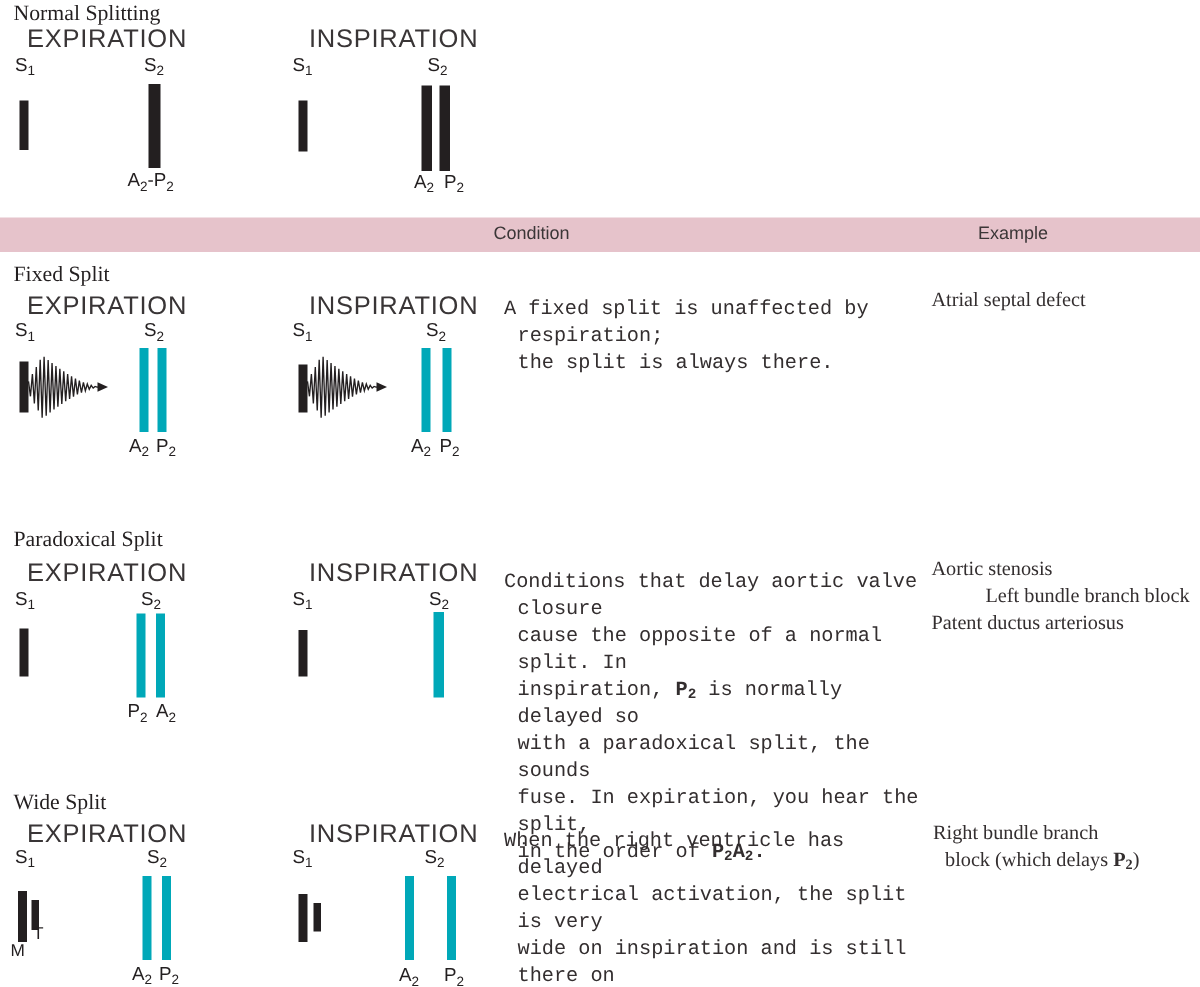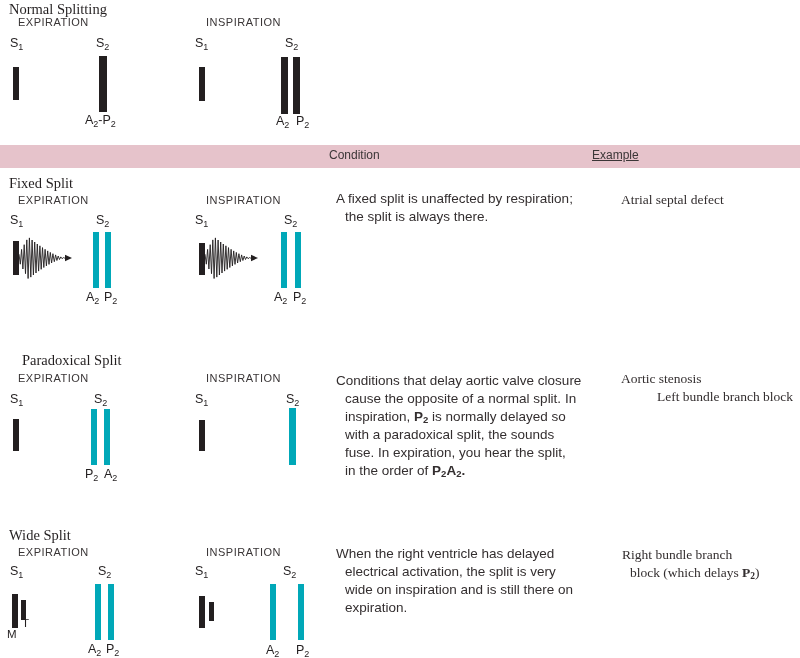--- a/index.html
+++ b/index.html
@@ -3,31 +3,31 @@
 <meta charset="utf-8">
 <style>
   :root{
     --teal:#00a8b8; --ink:#231f20; --band-pink:#e6c3cb; --text:#332e2f;
   }
   html,body{margin:0;padding:0;background:#fff;}
   .canvas{position:relative;width:800px;height:658px;background:#fff;overflow:hidden;
           font-family:"Liberation Sans",sans-serif;color:var(--ink);}
   .row-title{position:absolute;font-family:"Liberation Serif",serif;font-weight:normal;
              font-size:14.5px;color:var(--ink);white-space:nowrap;}
-  .phase-label{position:absolute;font-size:11px;letter-spacing:0.5px;color:#393536;white-space:nowrap;}
+  .phase-label{position:absolute;font-size:17px;letter-spacing:0.5px;color:#393536;white-space:nowrap;}
   .slabel{position:absolute;font-size:12.5px;color:var(--ink);white-space:nowrap;}
   .slabel sub, .blabel sub{font-size:9px;line-height:0;position:relative;top:0.28em;vertical-align:baseline;}
   .blabel{position:absolute;font-size:12.5px;color:var(--ink);white-space:nowrap;text-align:center;}
   .mtlabel{position:absolute;font-size:11.5px;color:var(--ink);}
   .bar{position:absolute;background:var(--ink);}
   .bar.teal{background:var(--teal);}
   .band{position:absolute;left:0;top:145px;width:800px;height:23px;background:var(--band-pink);}
   .band-header{position:absolute;top:148px;font-size:12px;color:#3b3637;white-space:nowrap;}
-  .cond{position:absolute;width:272px;font-family:Liberation Sans, sans-serif;font-size:13.5px;
-        line-height:18px;color:var(--text);text-indent:-9px;padding-left:9px;}
+  .cond{position:absolute;width:272px;font-family:Liberation Mono, monospace;font-size:13.5px;
+        line-height:18px;color:var(--text);text-indent:-9px;padding-left:9px;margin-top:8px;}
   .cond sub,.ex sub{font-size:9.5px;line-height:0;position:relative;top:0.25em;vertical-align:baseline;}
   .ex{position:absolute;font-family:"Liberation Serif",serif;font-size:13.5px;line-height:18px;
       color:var(--text);white-space:nowrap;}
   .ex.hang{white-space:normal;width:176px;text-indent:-8px;padding-left:8px;}
   svg.murmur{position:absolute;overflow:visible;}
 </style>
 </head>
 <body>
 
 <div class="canvas">
@@ -46,21 +46,21 @@
   <div class="bar" style="left:199px;top:67px;width:6px;height:34px;"></div>
   <div class="bar" style="left:281px;top:57px;width:7px;height:57px;"></div>
   <div class="bar" style="left:293px;top:57px;width:7px;height:57px;"></div>
 
   <div class="blabel" style="left:85px;top:113px;">A<sub>2</sub>-P<sub>2</sub></div>
   <div class="blabel" style="left:276px;top:114px;">A<sub>2</sub></div>
   <div class="blabel" style="left:296px;top:114px;">P<sub>2</sub></div>
 
   <div class="band"></div>
   <div class="band-header" style="left:329px;">Condition</div>
-  <div class="band-header" style="left:592px;text-decoration:underline;">Example</div>
+  <div class="band-header" style="left:652px;">Example</div>
 
   <div class="row-title" style="left:9px;top:175px;">Fixed Split</div>
   <div class="phase-label" style="left:18px;top:194px;">EXPIRATION</div>
   <div class="phase-label" style="left:206px;top:194px;">INSPIRATION</div>
 
   <div class="slabel" style="left:10px;top:213px;">S<sub>1</sub></div>
   <div class="slabel" style="left:96px;top:213px;">S<sub>2</sub></div>
   <div class="slabel" style="left:195px;top:213px;">S<sub>1</sub></div>
   <div class="slabel" style="left:284px;top:213px;">S<sub>2</sub></div>
 
@@ -80,41 +80,42 @@
       <polygon points="46,20.8 53,24 46,27.2" fill="var(--ink)"></polygon>
     </svg>
   <div class="bar teal" style="left:281px;top:232px;width:6px;height:56px;"></div>
   <div class="bar teal" style="left:295px;top:232px;width:6px;height:56px;"></div>
   <div class="blabel" style="left:274px;top:290px;">A<sub>2</sub></div>
   <div class="blabel" style="left:293px;top:290px;">P<sub>2</sub></div>
 
   <div class="cond" style="left:336px;top:190px;">A fixed split is unaffected by respiration;<br>the split is always there.</div>
   <div class="ex" style="left:621px;top:191px;">Atrial septal defect</div>
 
-  <div class="row-title" style="left:22px;top:352px;">Paradoxical Split</div>
+  <div class="row-title" style="left:9px;top:352px;">Paradoxical Split</div>
   <div class="phase-label" style="left:18px;top:372px;">EXPIRATION</div>
   <div class="phase-label" style="left:206px;top:372px;">INSPIRATION</div>
 
   <div class="slabel" style="left:10px;top:392px;">S<sub>1</sub></div>
   <div class="slabel" style="left:94px;top:392px;">S<sub>2</sub></div>
   <div class="slabel" style="left:195px;top:392px;">S<sub>1</sub></div>
   <div class="slabel" style="left:286px;top:392px;">S<sub>2</sub></div>
 
   <div class="bar" style="left:13px;top:419px;width:6px;height:32px;"></div>
   <div class="bar teal" style="left:91px;top:409px;width:6px;height:56px;"></div>
   <div class="bar teal" style="left:104px;top:409px;width:6px;height:56px;"></div>
   <div class="blabel" style="left:85px;top:467px;">P<sub>2</sub></div>
   <div class="blabel" style="left:104px;top:467px;">A<sub>2</sub></div>
 
   <div class="bar" style="left:199px;top:420px;width:6px;height:31px;"></div>
   <div class="bar teal" style="left:289px;top:408px;width:7px;height:57px;"></div>
 
   <div class="cond" style="left:336px;top:372px;">Conditions that delay aortic valve closure<br>cause the opposite of a normal split. In<br>inspiration, <b>P<sub>2</sub></b> is normally delayed so<br>with a paradoxical split, the sounds<br>fuse. In expiration, you hear the split,<br>in the order of <b>P<sub>2</sub>A<sub>2</sub>.</b></div>
   <div class="ex" style="left:621px;top:370px;">Aortic stenosis</div>
   <div class="ex" style="left:657px;top:388px;">Left bundle branch block</div>
+  <div class="ex" style="left:621px;top:406px;">Patent ductus arteriosus</div>
 
   <div class="row-title" style="left:9px;top:527px;">Wide Split</div>
   <div class="phase-label" style="left:18px;top:546px;">EXPIRATION</div>
   <div class="phase-label" style="left:206px;top:546px;">INSPIRATION</div>
 
   <div class="slabel" style="left:10px;top:564px;">S<sub>1</sub></div>
   <div class="slabel" style="left:98px;top:564px;">S<sub>2</sub></div>
   <div class="slabel" style="left:195px;top:564px;">S<sub>1</sub></div>
   <div class="slabel" style="left:283px;top:564px;">S<sub>2</sub></div>
 

